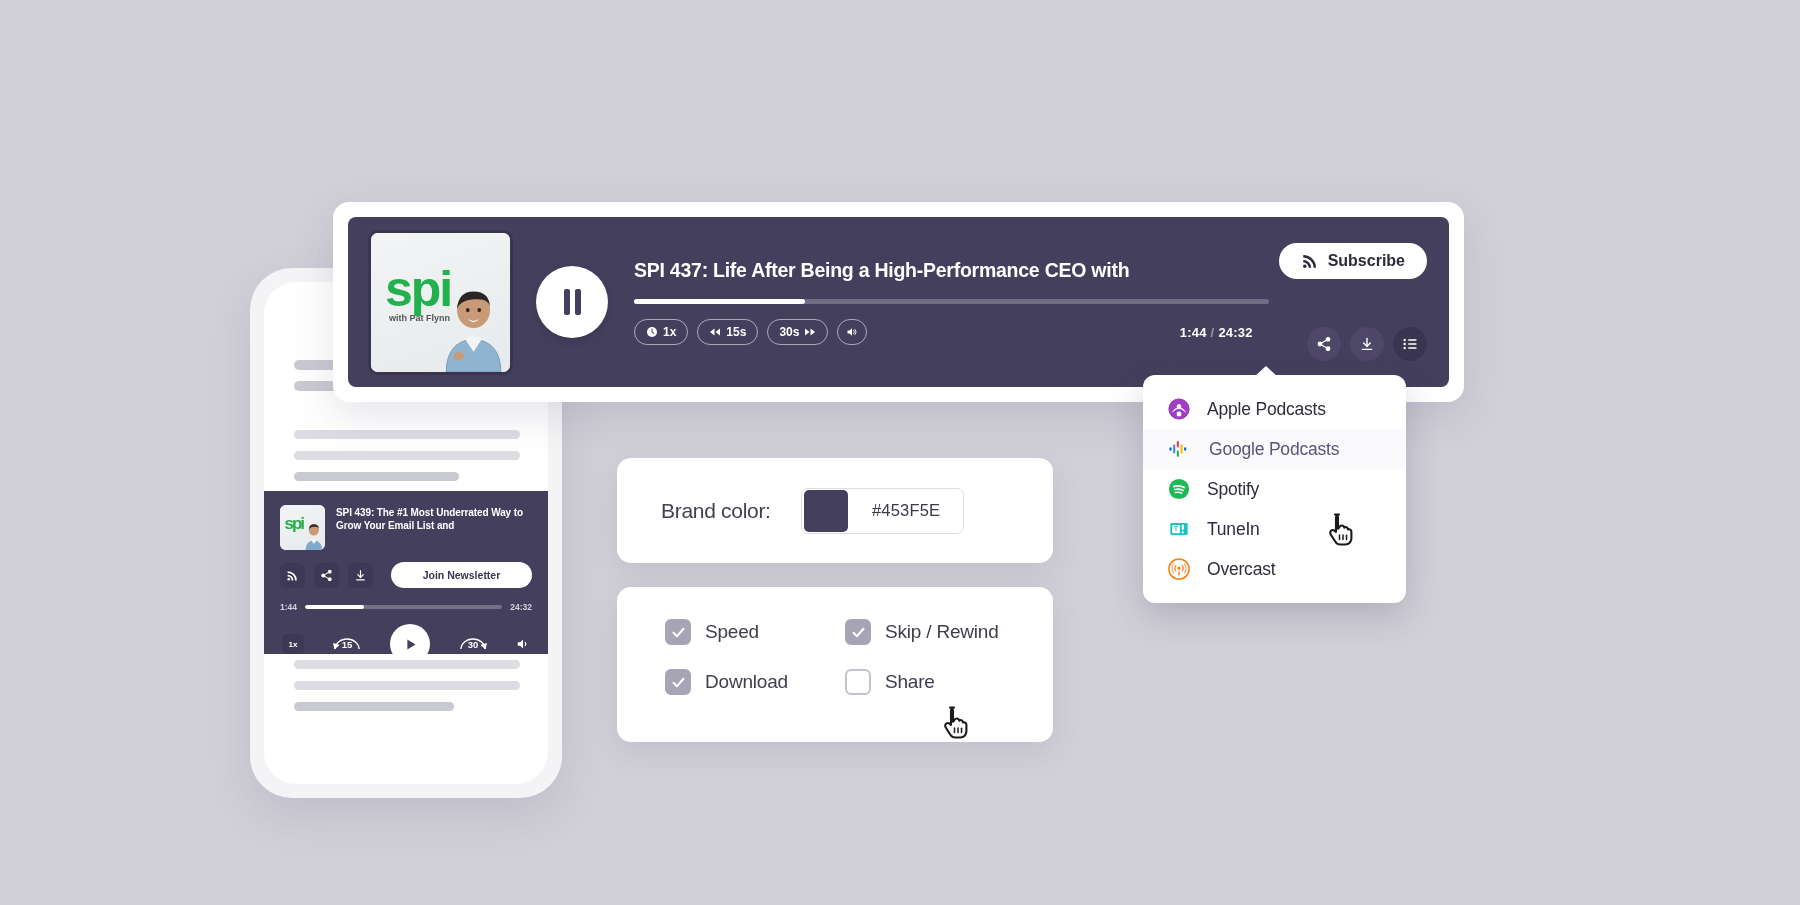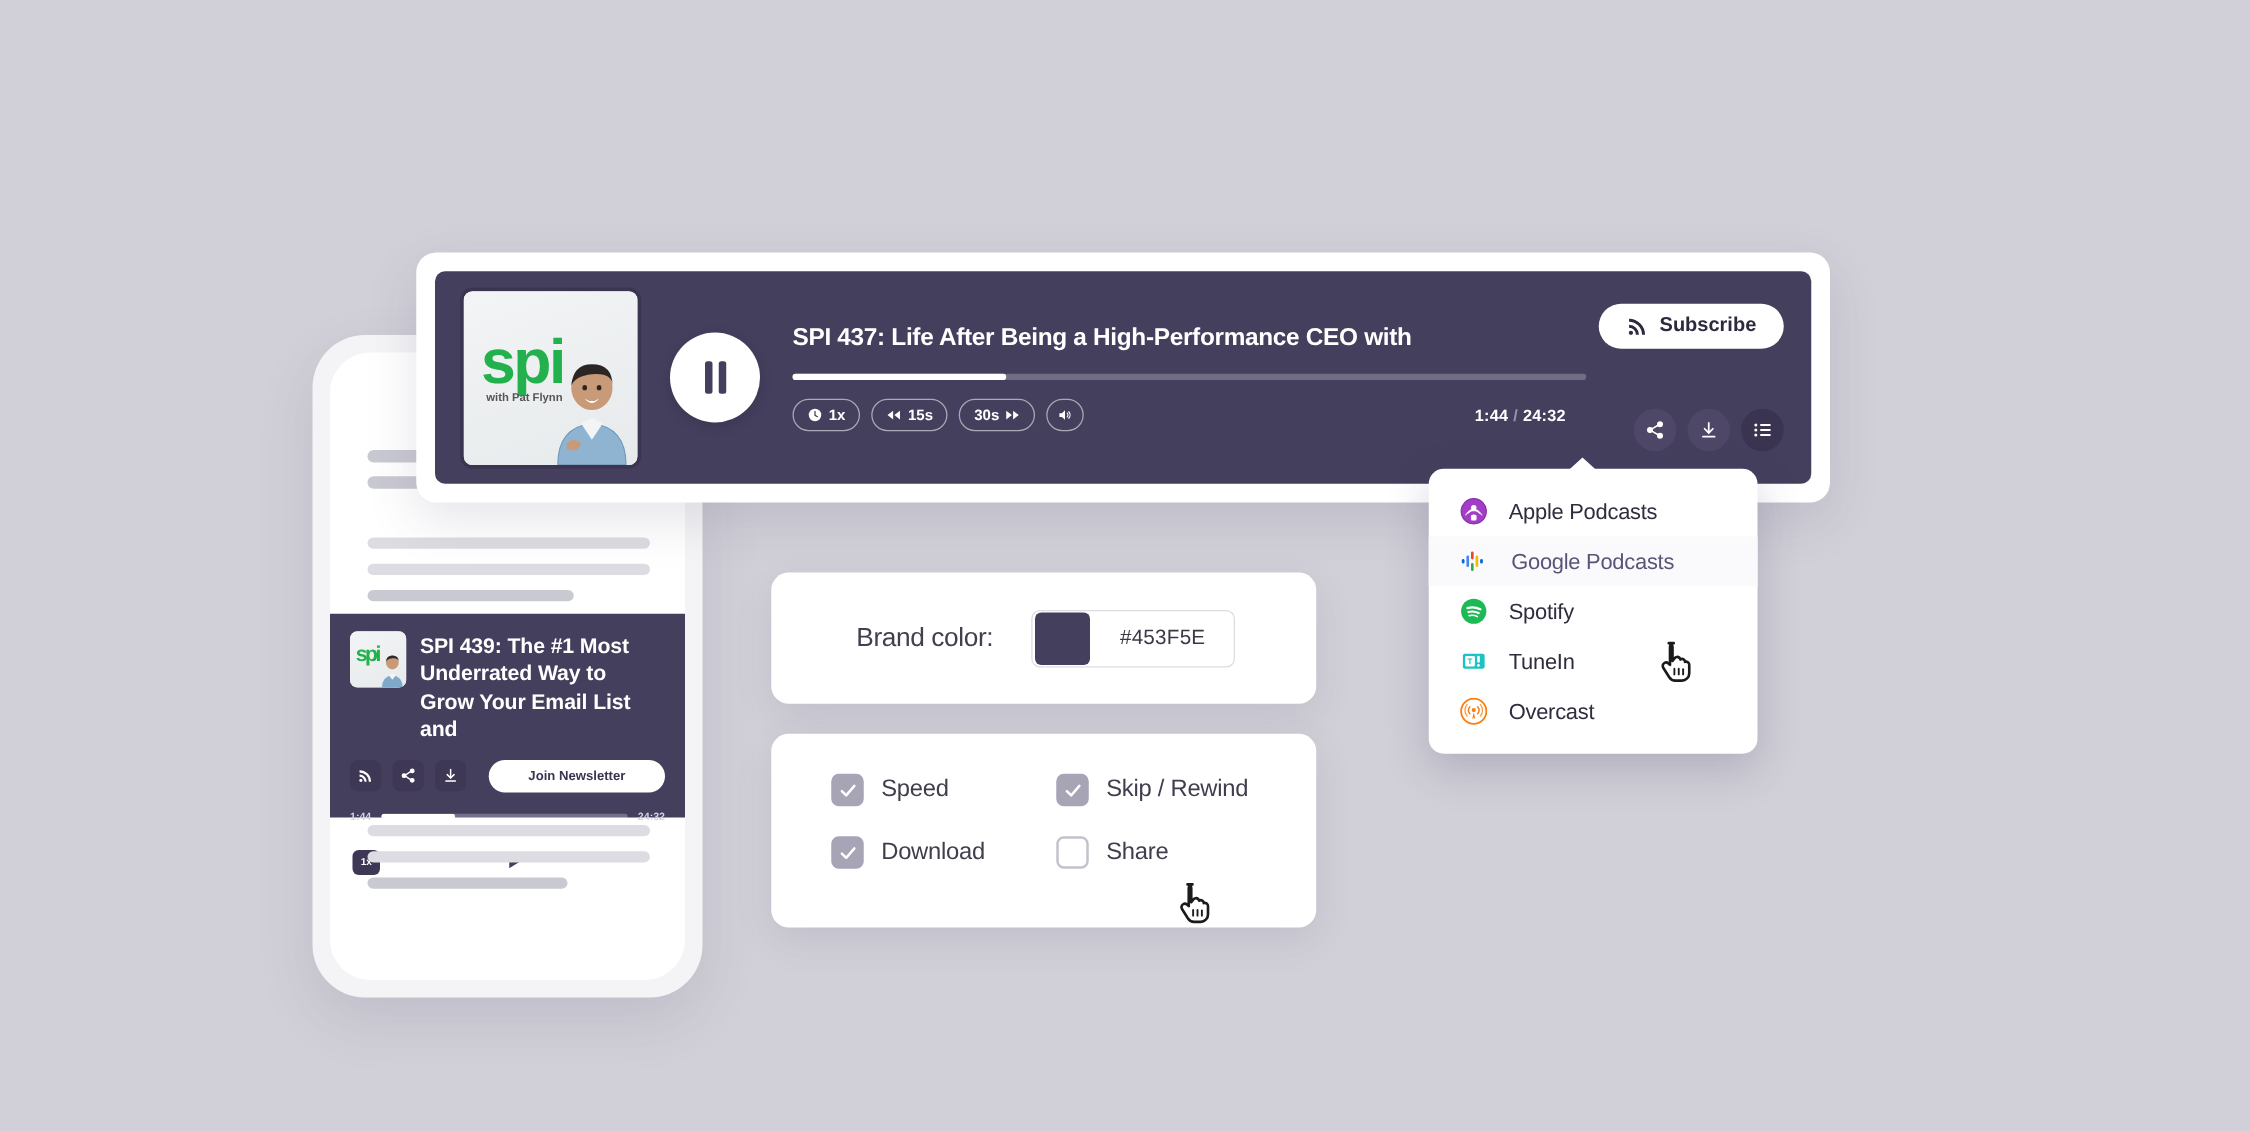--- a/index.html
+++ b/index.html
@@ -92,21 +92,21 @@
     padding: 14px 16px 10px 16px;
   }
   .mplayer-head { display: flex; gap: 11px; align-items: flex-start; }
   .mart {
     width: 45px; height: 45px; border-radius: 6px;
     flex: 0 0 45px; overflow: hidden;
     background: #eef0f2; position: relative;
   }
   .mtitle {
     color: #fff;
-    font-size: 17px;
+    font-size: 10px;
     font-weight: bold;
     line-height: 1.32;
     letter-spacing: -0.1px;
     padding-top: 1px;
   }
   .mrow-icons {
     display: flex; align-items: center; gap: 9px;
     margin-top: 12px;
   }
   .mic {
@@ -307,21 +307,21 @@
   .card {
     position: absolute;
     background: #fff;
     border-radius: 14px;
     box-shadow: 0 10px 30px rgba(80,76,110,0.12);
   }
   .card-color {
     left: 617px; top: 458px;
     width: 436px; height: 105px;
     display: flex; align-items: center;
-    padding-left: 68px;
+    padding-left: 44px;
   }
   .lbl {
     font-size: 21px; color: #40404e; letter-spacing: -0.3px;
   }
   .swatch-wrap {
     margin-left: 30px;
     width: 163px; height: 46px;
     border: 1.5px solid #dcdce3;
     border-radius: 7px;
     display: flex; align-items: center;

